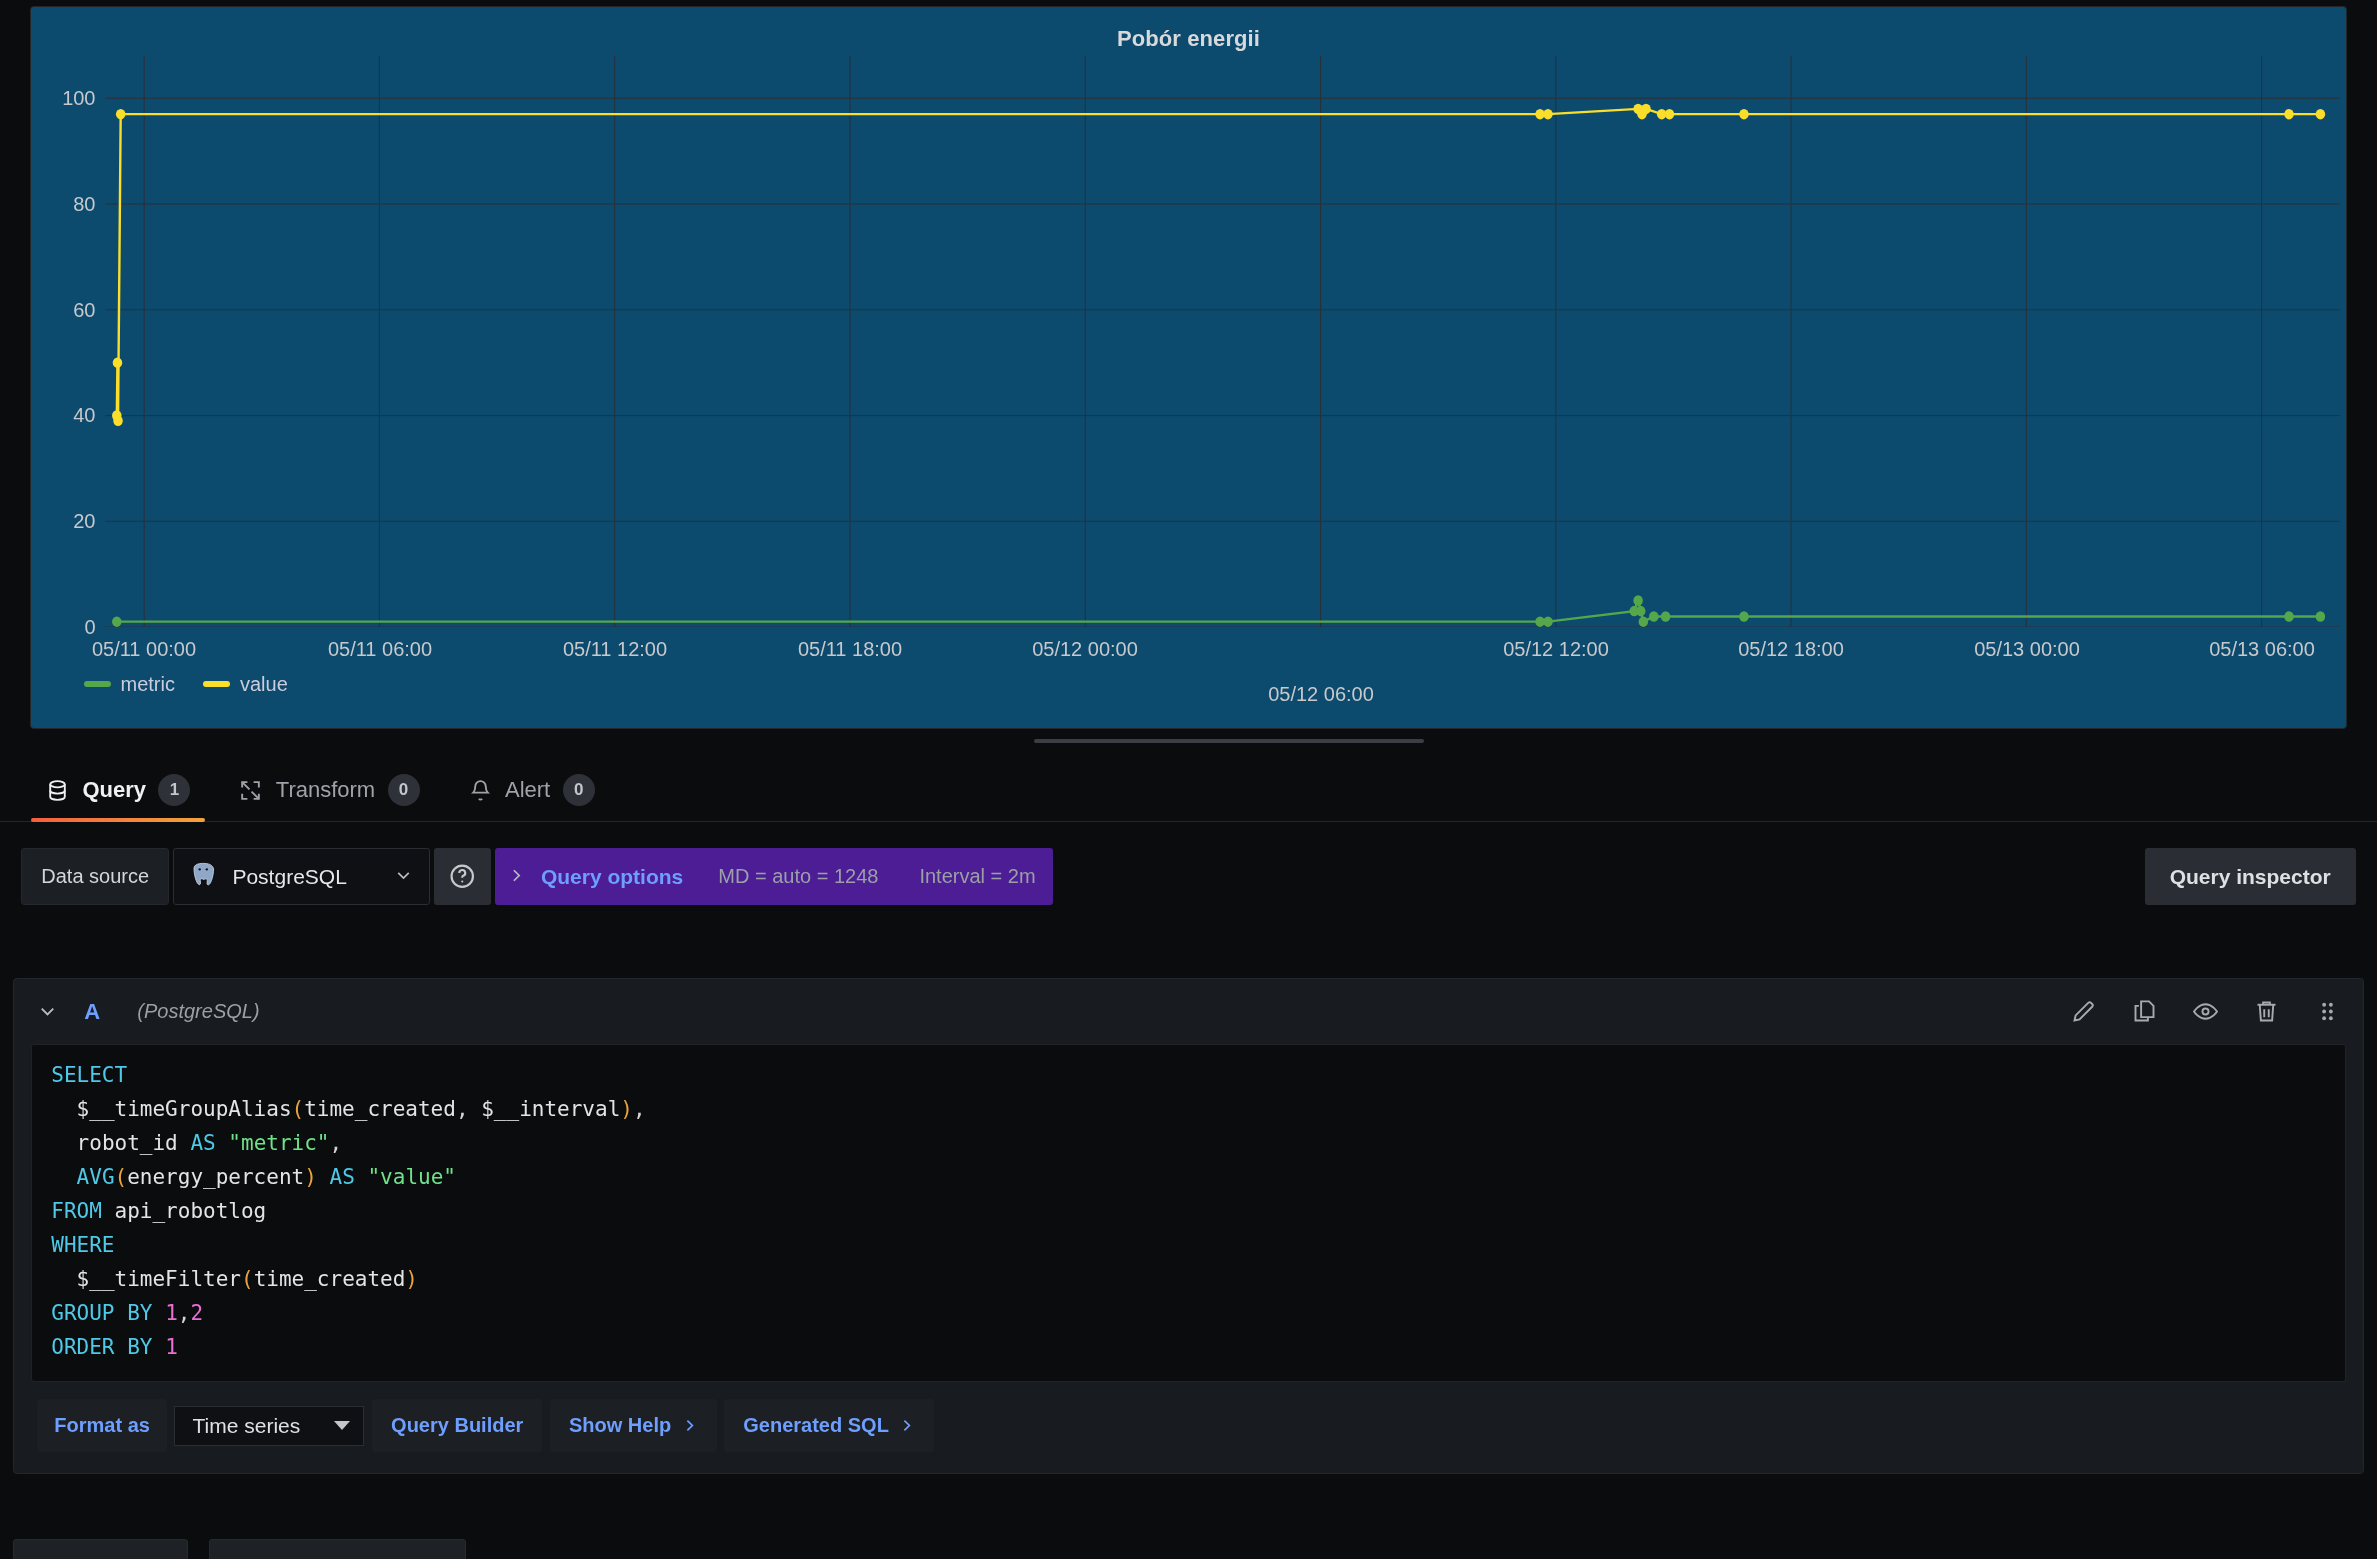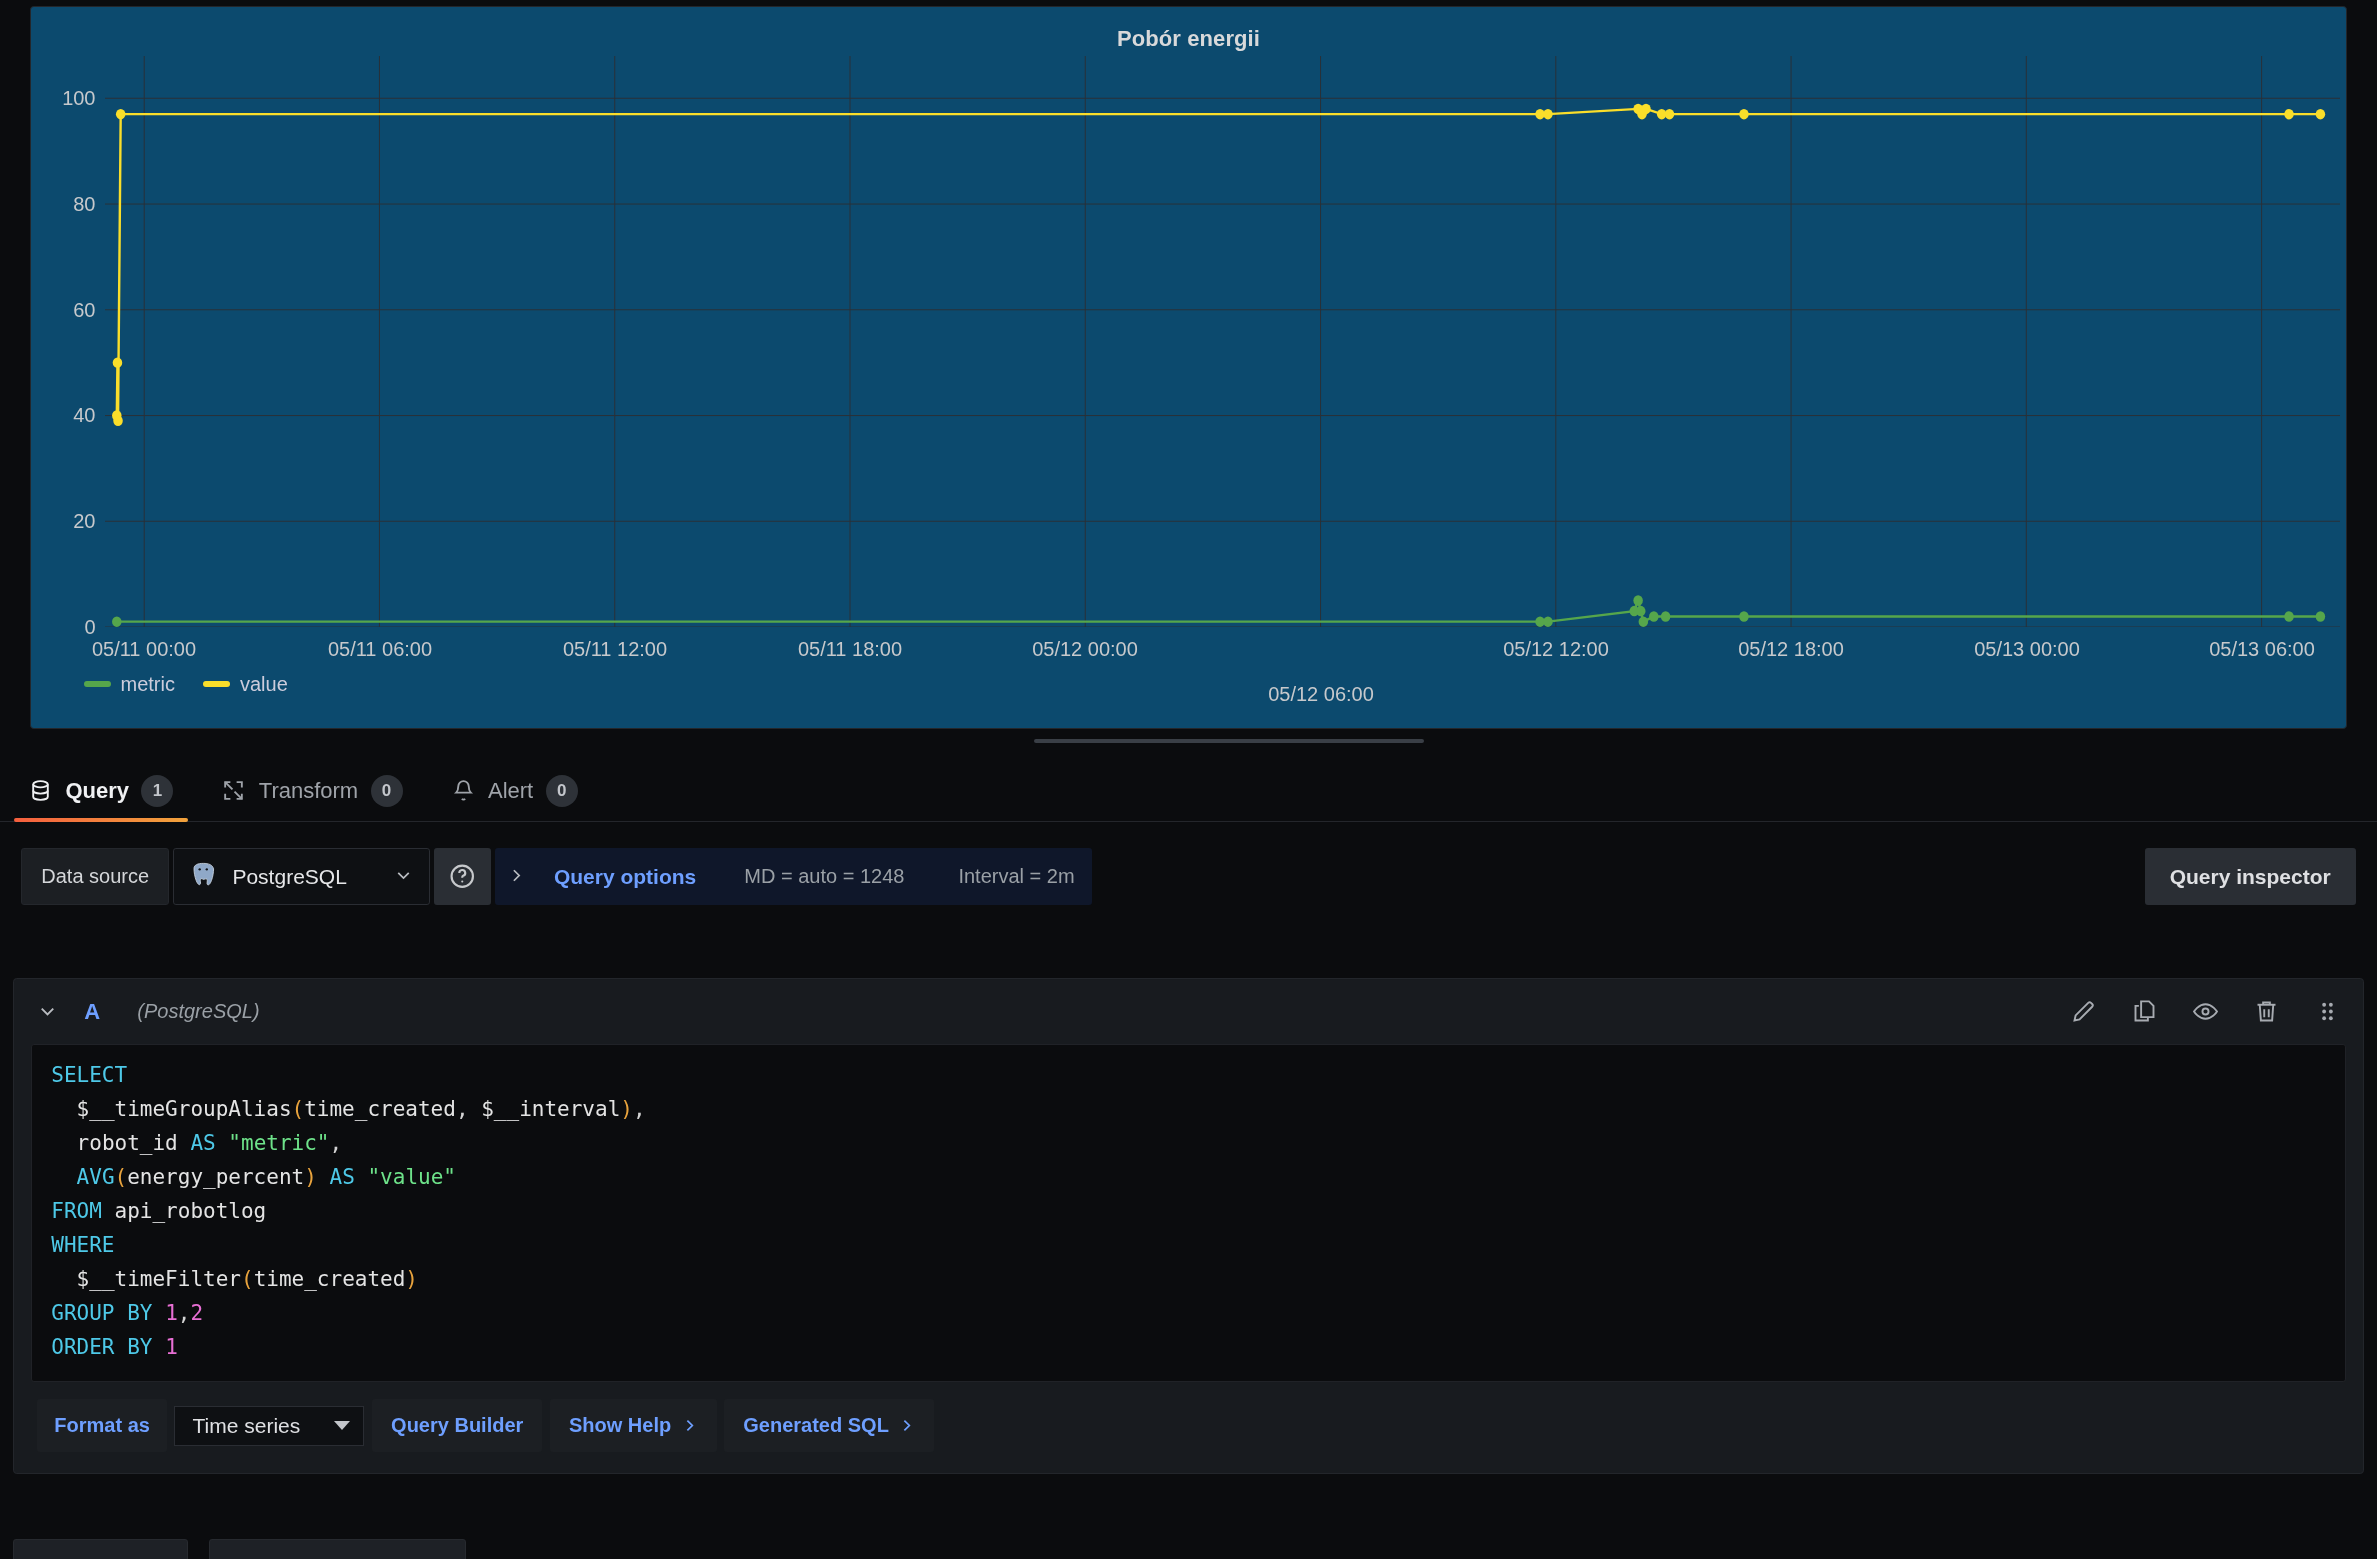--- a/index.html
+++ b/index.html
@@ -78,21 +78,22 @@
     border-radius: 2.9px;
   }
 
   
   .tabs {
     position: absolute;
     left: 0; top: 759px;
     width: 2378px; height: 63px;
     border-bottom: 1px solid #24262b;
     display: flex;
-    padding-left: 4px;
+    align-items: center;
+    padding-left: 21px;
   }
   .tab {
     position: relative;
     display: flex;
     align-items: center;
     gap: 12.4px;
     height: 63px;
     padding: 0 24px;
     font-size: 22px;
     color: #9fa3a9;
@@ -153,23 +154,23 @@
   .ds-name { font-size: 21px; color: #e6e7e9; flex: 1; }
   .ds-help {
     width: 57px; height: 57px;
     display: flex; align-items: center; justify-content: center;
     background: #2a2e34;
     border-radius: 2.9px;
     cursor: pointer;
   }
   .qopts {
     height: 57px;
-    display: flex; align-items: center; gap: 27px;
+    display: flex; align-items: center; gap: 14px;
     padding: 0 17px 0 11.4px;
-    background: #0f172a;
+    background: #4c1d95;
     border-radius: 2.9px;
     cursor: pointer;
   }
   .qopts-label { font-size: 21px; color: #6e9fff; font-weight: 600; }
   .qopts-meta { font-size: 20px; color: #9aa0a6; margin-left: 21px; white-space: nowrap; }
   .qopts-meta + .qopts-meta { margin-left: 27px; }
   .spacer { flex: 1; }
   .qinspect {
     height: 57px;
     display: flex; align-items: center;

